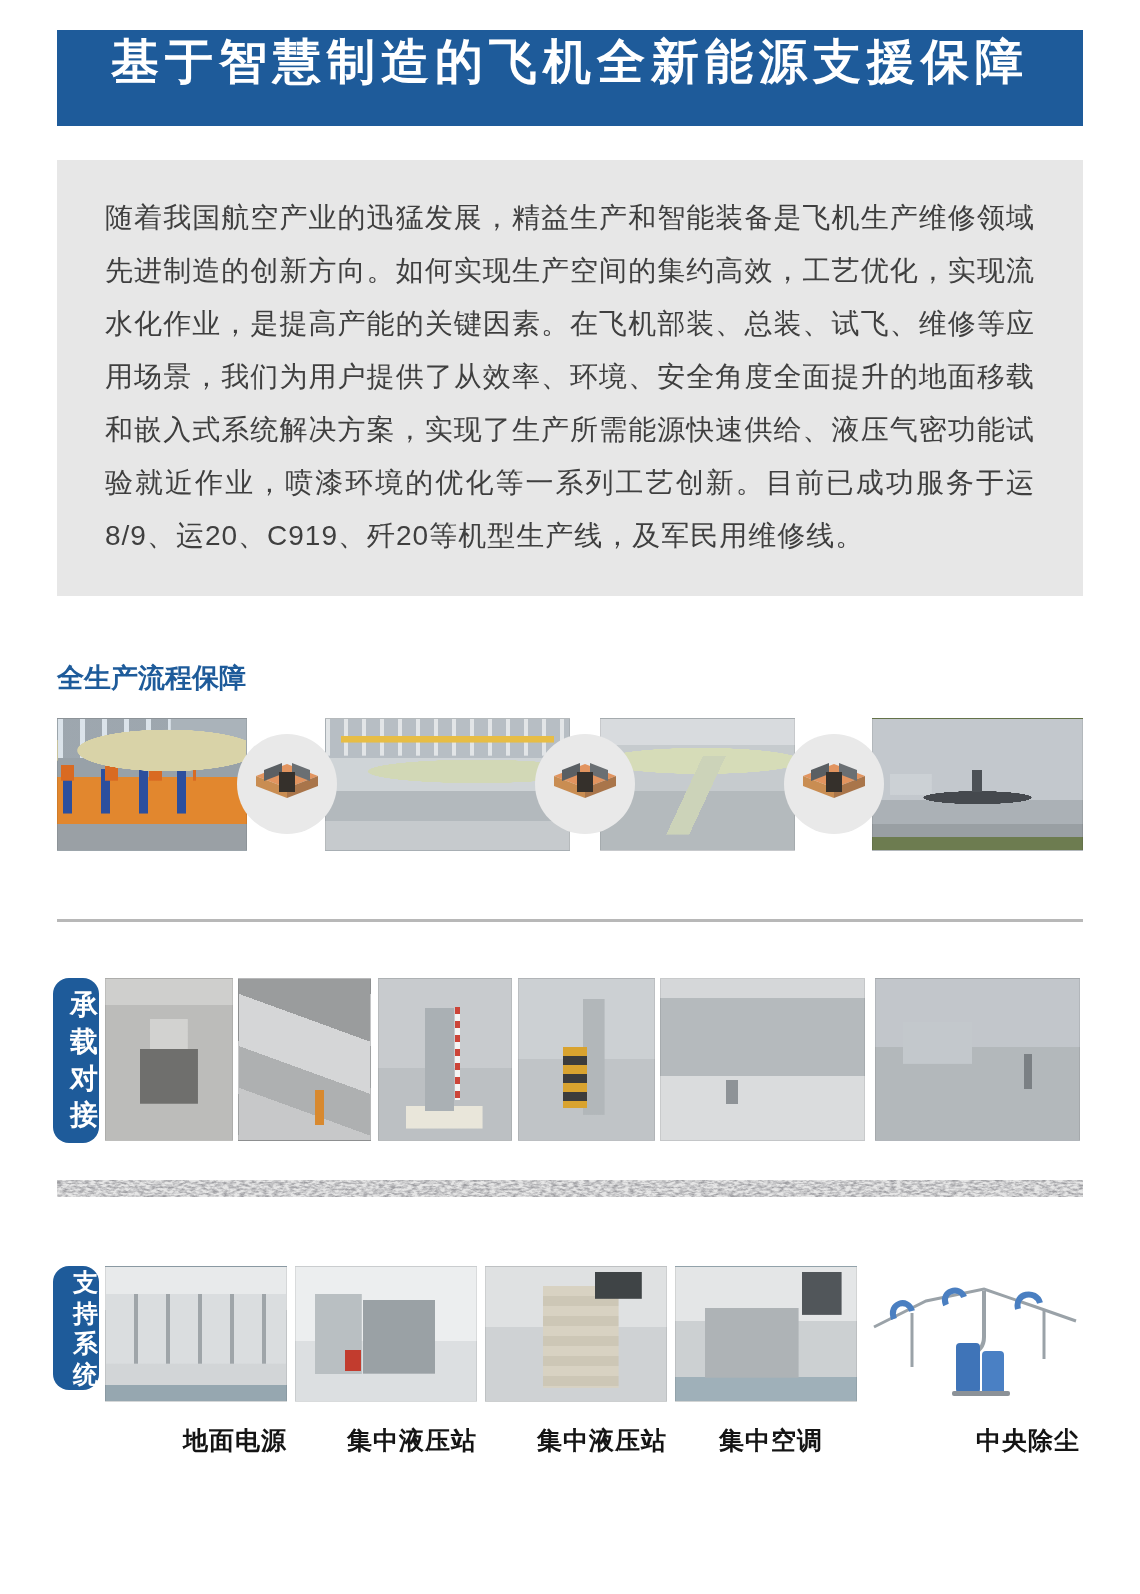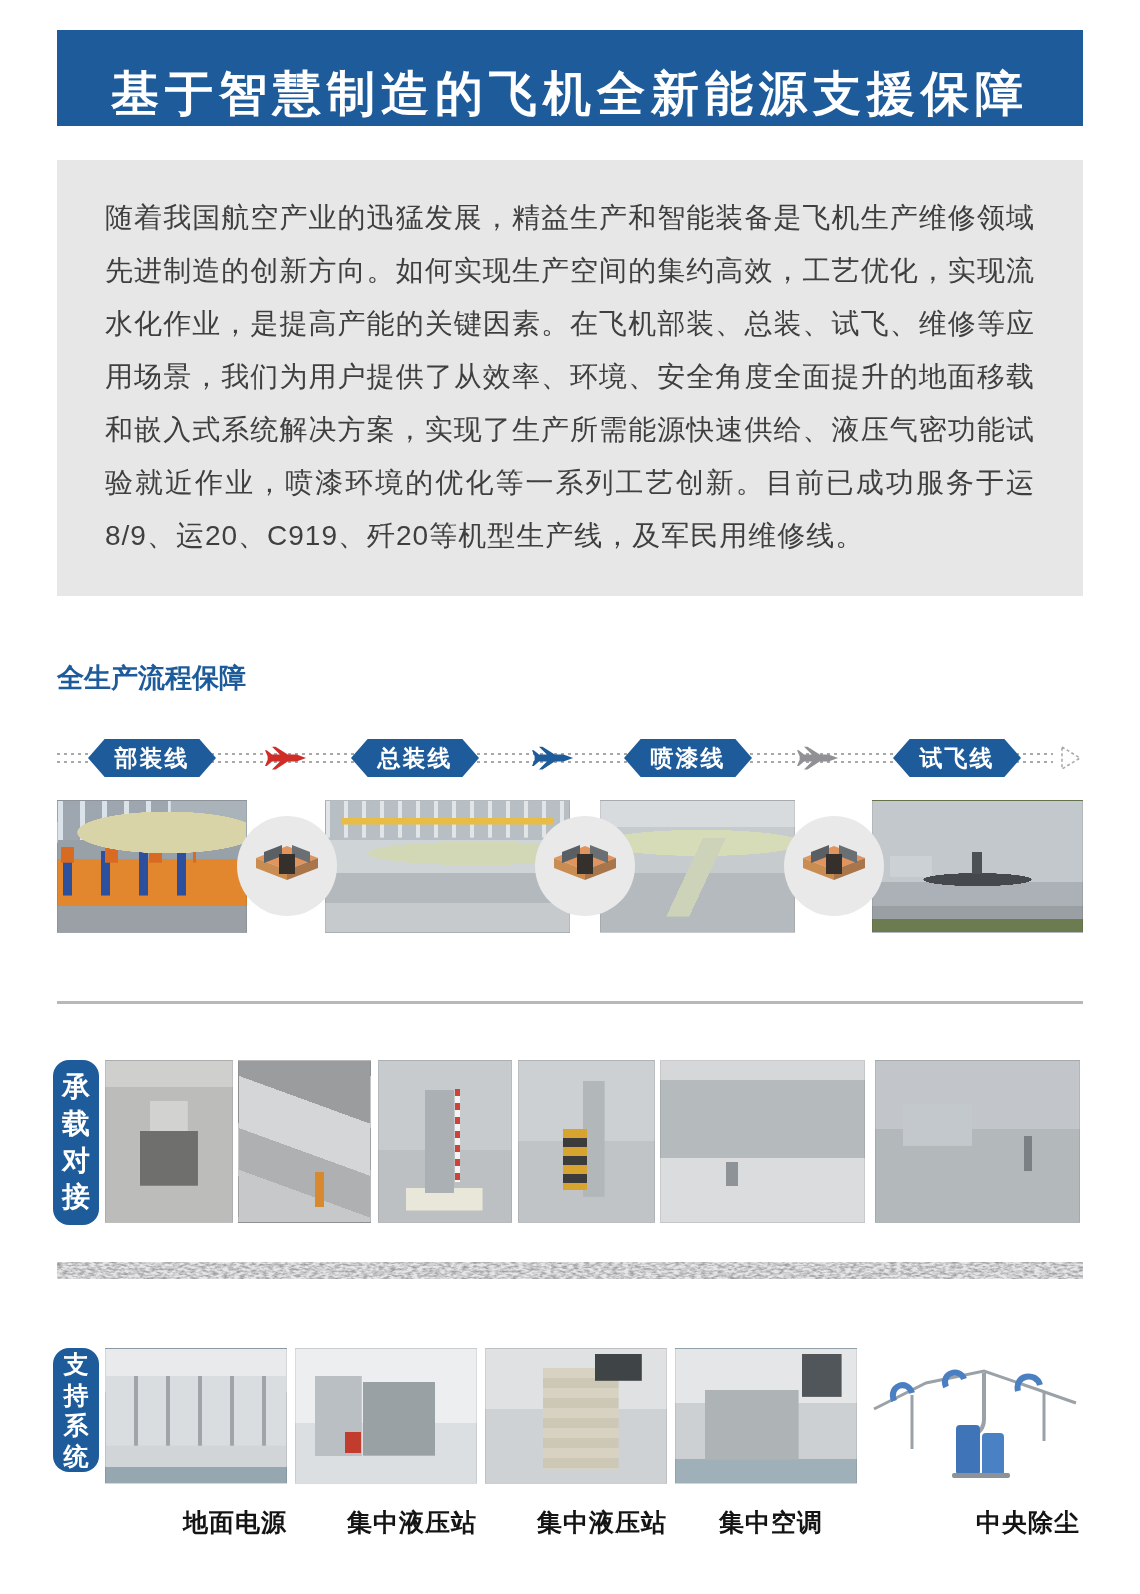--- a/index.html
+++ b/index.html
@@ -1,21 +1,21 @@
 <!DOCTYPE html>
 <html><head>
 <meta charset="utf-8">
 <style>
   html,body{margin:0;padding:0;background:#ffffff;}
   body{width:1140px;font-family:"Liberation Sans","DejaVu Sans",sans-serif;}
   .page{position:relative;width:1140px;height:1594px;background:#fff;overflow:hidden;}
   .content{padding:0 57px;}
 
   
-  .banner{margin-top:30px;height:96px;background:#1e5b9a;display:flex;align-items:flex-end;justify-content:center;}
+  .banner{margin-top:30px;height:96px;background:#1e5b9a;display:flex;align-items:flex-start;justify-content:center;}
   .banner h1{margin:0;color:#fff;font-size:48px;font-weight:bold;letter-spacing:6px;white-space:nowrap;}
 
   
   .intro{margin-top:34px;background:#e7e7e7;padding:31px 48px 34px 48px;}
   .intro p{margin:0;font-size:28px;line-height:53px;letter-spacing:1px;color:#3f3f3f;text-align:justify;}
 
   
   .sec-title{margin:64px 0 0 0;color:#1e5b9a;font-size:27px;font-weight:bold;font-family:Liberation Mono, monospace;}
 
   
@@ -60,21 +60,21 @@
     display:flex;align-items:center;justify-content:center;z-index:4;}
   .cc1{left:180px;} .cc2{left:478px;} .cc3{left:727px;}
 
   
   .hr-line{margin-top:68px;height:3px;background:#b8b8b8;}
 
   
   .band{position:relative;}
   .carrier{margin-top:56px;height:165px;}
   .tab{position:absolute;left:-4px;top:0;width:46px;background:#1e5b9a;border-radius:16px;color:#fff;
-    display:flex;align-items:center;justify-content:center;z-index:2;}
+    display:flex;align-items:center;justify-content:flex-end;z-index:2;}
   .tab-carrier{height:165px;}
   .tab-support{height:124px;}
   .tab-text{display:block;text-align:center;word-break:break-all;font-weight:bold;}
   .tab-carrier .tab-text{width:30px;font-size:28px;line-height:1.32;}
   .tab-support .tab-text{width:27px;font-size:25px;line-height:1.22;}
 
   .carrier .photo{height:163px;}
   .r2p1{left:48px;width:128px;background:
     linear-gradient(#6f6f6d,#6f6f6d) 50% 66%/46% 34% no-repeat,
     linear-gradient(#d2d2d0,#d2d2d0) 50% 32%/30% 22% no-repeat,
@@ -135,51 +135,20 @@
     <header class="banner">
       <h1>基于智慧制造的飞机全新能源支援保障</h1>
     </header>
 
     <section class="intro">
       <p>随着我国航空产业的迅猛发展，精益生产和智能装备是飞机生产维修领域先进制造的创新方向。如何实现生产空间的集约高效，工艺优化，实现流水化作业，是提高产能的关键因素。在飞机部装、总装、试飞、维修等应用场景，我们为用户提供了从效率、环境、安全角度全面提升的地面移载和嵌入式系统解决方案，实现了生产所需能源快速供给、液压气密功能试验就近作业，喷漆环境的优化等一系列工艺创新。目前已成功服务于运8/9、运20、C919、歼20等机型生产线，及军民用维修线。</p>
     </section>
 
     <h2 class="sec-title">全生产流程保障</h2>
 
-    <div class="flow">
-      <div class="track"></div>
-
-      <div class="badge b1">
-        <span>部装线</span>
-      </div>
-      <svg class="plane pl1" viewBox="0 0 48 28">
-        <path d="M47 14 L36 10 L26 10 L12 1 L8 1 L17 10 L8 10 L2 5 L0 5 L3 12 L3 16 L0 23 L2 23 L8 18 L17 18 L8 27 L12 27 L26 18 L36 18 Z" fill="#ce2e27"></path>
-      </svg>
-
-      <div class="badge b2">
-        <span>总装线</span>
-      </div>
-      <svg class="plane pl2" viewBox="0 0 48 28">
-        <path d="M47 14 L36 10 L26 10 L12 1 L8 1 L17 10 L8 10 L2 5 L0 5 L3 12 L3 16 L0 23 L2 23 L8 18 L17 18 L8 27 L12 27 L26 18 L36 18 Z" fill="#1e5b9a"></path>
-      </svg>
-
-      <div class="badge b3">
-        <span>喷漆线</span>
-      </div>
-      <svg class="plane pl3" viewBox="0 0 48 28">
-        <path d="M47 14 L36 10 L26 10 L12 1 L8 1 L17 10 L8 10 L2 5 L0 5 L3 12 L3 16 L0 23 L2 23 L8 18 L17 18 L8 27 L12 27 L26 18 L36 18 Z" fill="#8f9194"></path>
-      </svg>
-
-      <div class="badge b4">
-        <span>试飞线</span>
-      </div>
-      <svg class="end-arrow" width="24" height="28" viewBox="0 0 24 28">
-        <path d="M3 3 L21 14 L3 25 Z" fill="none" stroke="#a9a9a9" stroke-width="1.6" stroke-dasharray="3 2.5"></path>
-      </svg>
-    </div>
 
     <div class="row1">
       <div class="photo r1p1"></div>
       <div class="circle cc1">
         <svg width="70" height="48" viewBox="0 0 70 48">
           <polygon points="35,4 66,16 35,28 4,16" fill="#e2945f"></polygon>
           <polygon points="4,16 4,26 35,38 35,28" fill="#c98d52"></polygon>
           <polygon points="66,16 66,26 35,38 35,28" fill="#a9754a"></polygon>
           <polygon points="12,10 30,3 30,14 12,21" fill="#5a5f63"></polygon>
           <polygon points="40,3 58,10 58,21 40,14" fill="#6a6f73"></polygon>

